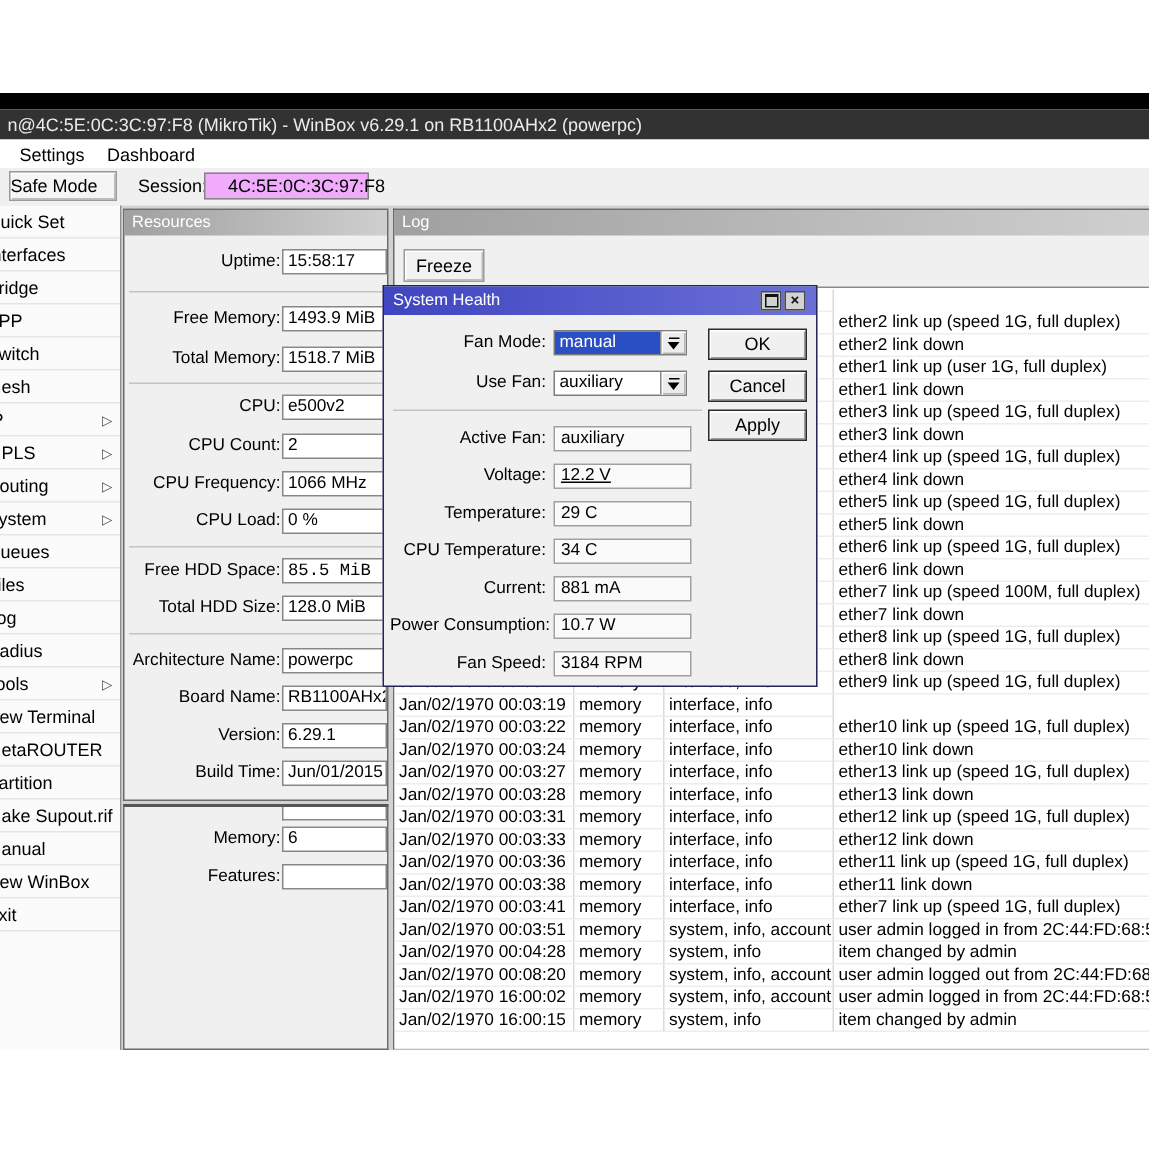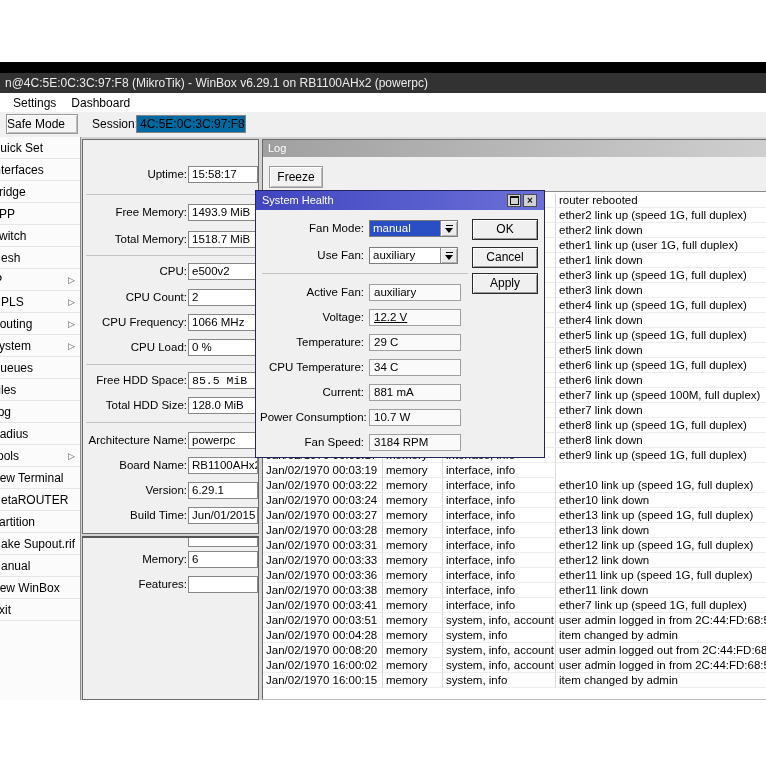--- a/index.html
+++ b/index.html
@@ -10,22 +10,22 @@
   #titlebar{position:absolute;left:0;top:73px;width:766px;height:20px;background:#323232;color:#ececec;
     font-size:12px;line-height:20px;padding-left:5px;box-sizing:border-box;white-space:nowrap;overflow:hidden;}
   #menubar{position:absolute;left:0;top:93px;width:766px;height:19px;background:#fff;display:flex;
     align-items:center;padding-left:13px;gap:15px;box-sizing:border-box;}
   .menu-item{font-size:12px;cursor:default;}
   #toolbar{position:absolute;left:0;top:112px;width:766px;height:25px;background:#f0f0f0;box-sizing:border-box;}
   #safe-mode{position:absolute;left:6px;top:2px;width:72px;height:20px;background:#f5f5f5;
     border:1px solid #9a9a9a;box-shadow:inset 1px 1px 0 #fff, inset -1px -1px 0 #bdbdbd;
     text-align:left;line-height:18px;font-size:12px;box-sizing:border-box;}
   #session-label{position:absolute;left:92px;top:0;height:25px;line-height:25px;font-size:12px;}
-  #session-box{position:absolute;left:136px;top:3px;width:110px;height:18px;background:#0369a1;
-    border:1px solid #848484;box-sizing:border-box;line-height:16px;padding-left:3px;font-size:12px;}
+  #session-box{position:absolute;left:136px;top:3px;width:110px;height:18px;background:#f0abfc;
+    border:1px solid #848484;box-sizing:border-box;line-height:16px;padding-left:15px;font-size:12px;}
   
   #main{position:absolute;left:0;top:137px;width:766px;height:563px;background:#d2d2d2;}
   
   #sidebar{position:absolute;left:0;top:137px;width:81px;height:563px;background:#fbfbfb;
     border-right:1px solid #8f8f8f;box-sizing:border-box;overflow:hidden;}
   .sb-item{position:relative;height:22px;line-height:22px;border-bottom:1px solid #e6e6e6;
     font-size:12px;white-space:nowrap;overflow:hidden;box-sizing:border-box;cursor:default;}
   .sb-text{display:block;margin-left:-9px;padding-left:0;}
   .sb-arrow{position:absolute;right:5px;top:0;font-size:9px;line-height:22px;color:#555;}
   
@@ -182,20 +182,21 @@
       </div>
       <div class="sb-item">
         <div class="sb-text">New WinBox</div>
       </div>
       <div class="sb-item">
         <div class="sb-text">Exit</div>
       </div>
     </div>
 
   <div id="res-panel">
+    <div class="panel-title">Resources</div>
   <div class="fld-label" style="top: 26px;">Uptime:</div>
       <div class="fld-box" style="top: 26px;">
         <div class="fld-val">15:58:17</div>
       </div>
       <div class="fld-label" style="top: 64px;">Free Memory:</div>
       <div class="fld-box" style="top: 64px;">
         <div class="fld-val">1493.9 MiB</div>
       </div>
       <div class="fld-label" style="top: 91px;">Total Memory:</div>
       <div class="fld-box" style="top: 91px;">
@@ -260,21 +261,20 @@
     </div>
 
   <div id="log-panel">
     <div class="panel-title">Log</div>
     <div id="freeze-btn">Freeze</div>
     <div id="log-table">
         <div class="log-row" style="top: 1px;">
           <div class="lc c1"></div>
           <div class="lc c2"></div>
           <div class="lc c3"></div>
-          <div class="lc c4">router rebooted</div>
         </div>
         <div class="log-row" style="top: 16px;">
           <div class="lc c1"></div>
           <div class="lc c2"></div>
           <div class="lc c3"></div>
           <div class="lc c4">ether2 link up (speed 1G, full duplex)</div>
         </div>
         <div class="log-row" style="top: 31px;">
           <div class="lc c1"></div>
           <div class="lc c2"></div>

